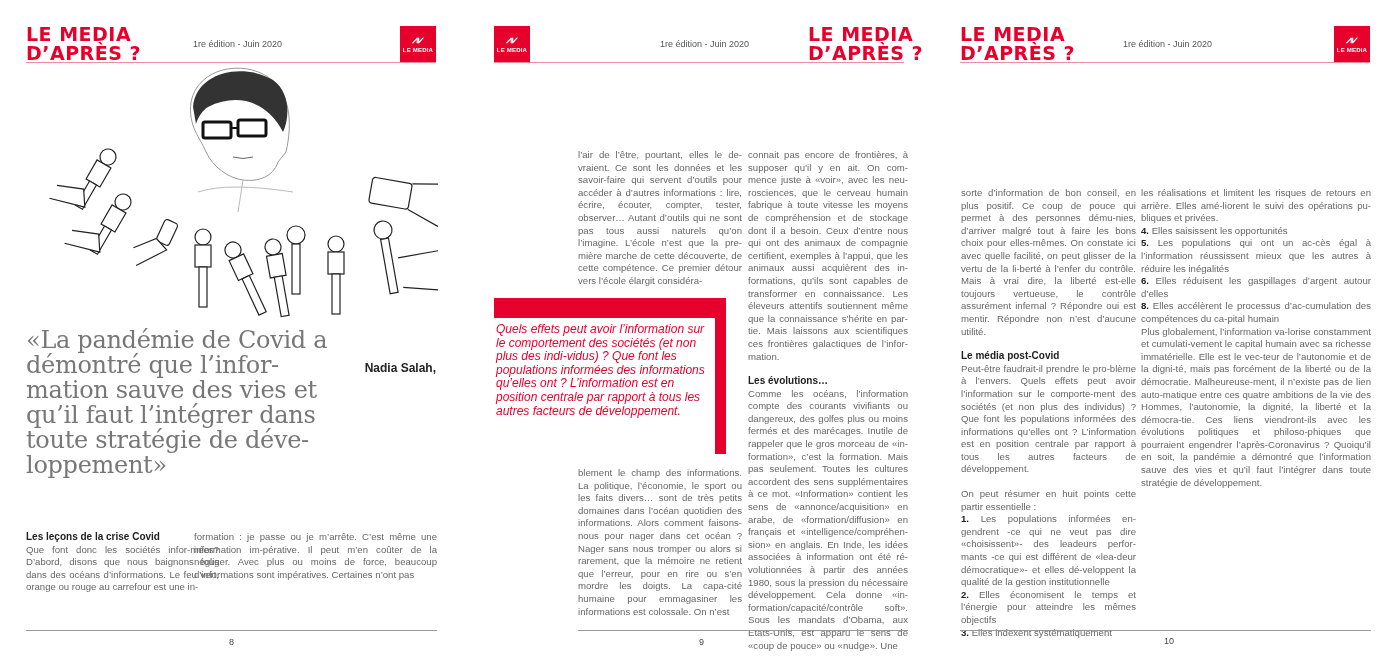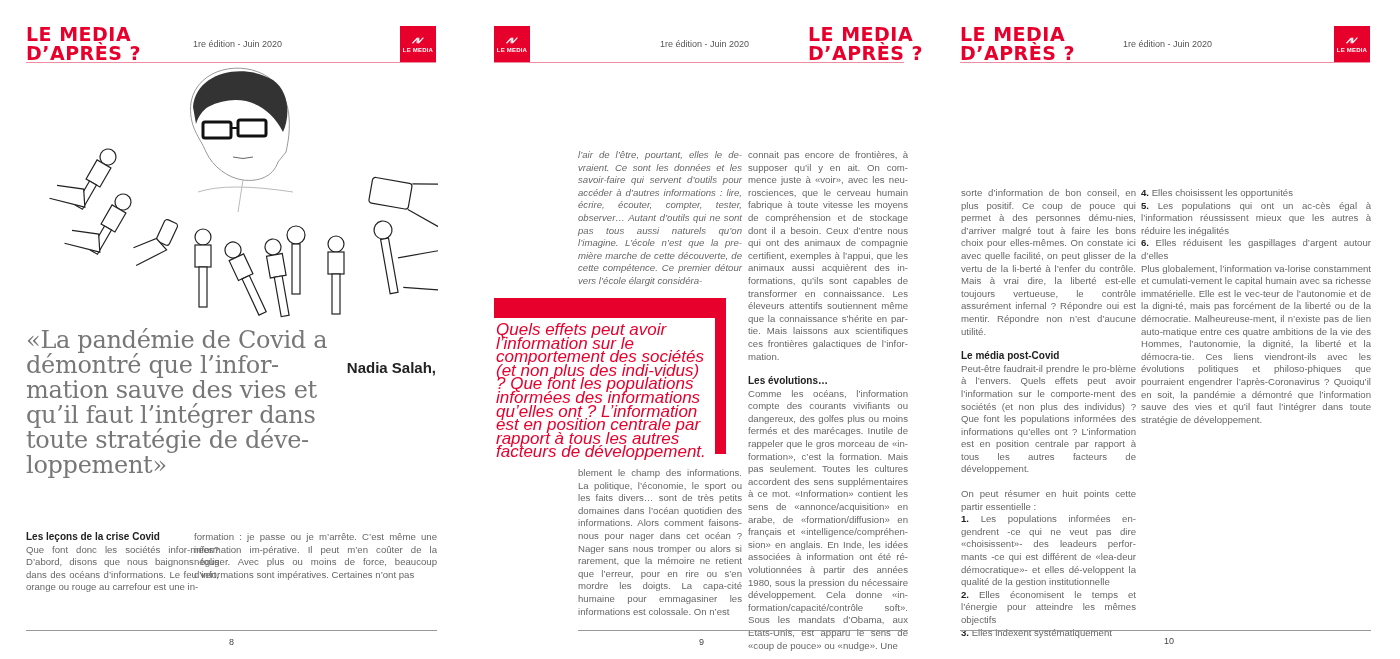--- a/index.html
+++ b/index.html
@@ -19,29 +19,29 @@
 
   .col { position: absolute; font-size: 9.6px; line-height: 12.6px; text-align: justify; color: #666; }
   .col b, .subhead { color: #222; font-weight: bold; }
   .subhead { display: block; font-size: 10px; }
   .numb { color: #222; font-weight: bold; }
 
   .foot-line { position: absolute; height: 1px; background: #999; }
   .page-num { position: absolute; font-size: 9px; color: #444; }
 
   .quote { position: absolute; left: 26px; top: 328px; width: 330px; font-family: "DejaVu Serif", serif; font-weight: normal; font-size: 24px; line-height: 25px; color: #777; letter-spacing: -0.3px; }
-  .author { position: absolute; right: 34px; top: 362px; width: 90px; text-align: right; font-size: 15px; line-height: 12.5px; color: #555; font-style: italic; }
+  .author { position: absolute; right: 34px; top: 362px; width: 90px; text-align: right; font-size: 12px; line-height: 12.5px; color: #555; font-style: italic; }
   .author .name { font-style: normal; font-weight: bold; color: #222; display: block; }
 
   .illus { position: absolute; left: 28px; top: 62px; width: 410px; height: 262px; }
 
   .callout { position: absolute; left: 494px; top: 298px; width: 232px; height: 156px; }
   .callout .bar-top { position: absolute; left: 0; top: 0; width: 232px; height: 20px; background: #e8002d; }
   .callout .bar-right { position: absolute; right: 0; top: 0; width: 11px; height: 156px; background: #e8002d; }
-  .callout .txt { position: absolute; left: 2px; top: 25px; width: 210px; color: #e8002d; font-style: italic; font-size: 17px; line-height: 13.6px; }
+  .callout .txt { position: absolute; left: 2px; top: 25px; width: 210px; color: #e8002d; font-style: italic; font-size: 12px; line-height: 13.6px; }
 </style>
 </head>
 <body>
 
 <div class="page p8">
   <div class="brand-title" style="left:26px;top:25px;">LE MEDIA
 D’APRÈS ?</div>
   <div class="edition" style="left:193px;top:39px;">1re édition - Juin 2020</div>
   <div class="logo-box" style="left:400px;top:26px;">
     <span class="glyph">⩘⩗</span>
@@ -134,21 +134,21 @@
 <div class="page p9">
   <div class="logo-box" style="left:24px;top:26px;">
     <span class="glyph">⩘⩗</span>
     <span class="txt">LE MEDIA</span>
   </div>
   <div class="edition" style="left:190px;top:39px;">1re édition - Juin 2020</div>
   <div class="brand-title" style="left:338px;top:25px;">LE MEDIA
 D’APRÈS ?</div>
   <div class="hdr-line" style="left:24px;top:62px;width:410px;"></div>
 
-  <div class="col" style="left:108px;top:149px;width:164px;font-style:italic;">
+  <div class="col" style="left:108px;top:149px;width:164px;">
     <span>l’air de l’être, pourtant, elles le de-vraient. Ce sont les données et les savoir-faire qui servent d’outils pour accéder à d’autres informations : lire, écrire, écouter, compter, tester, observer… Autant d’outils qui ne sont pas tous aussi naturels qu’on l’imagine. L’école n’est que la pre-mière marche de cette découverte, de cette compétence. Ce premier détour vers l’école élargit considéra-</span>
   </div>
   <div class="col" style="left:108px;top:467px;width:164px;">
     <span>blement le champ des informations. La politique, l’économie, le sport ou les faits divers… sont de très petits domaines dans l’océan quotidien des informations. Alors comment faisons-nous pour nager dans cet océan ? Nager sans nous tromper ou alors si rarement, que la mémoire ne retient que l’erreur, pour en rire ou s’en mordre les doigts. La capa-cité humaine pour emmagasiner les informations est colossale. On n’est</span>
   </div>
   <div class="col" style="left:278px;top:149px;width:160px;">
     <span>connait pas encore de frontières, à supposer qu’il y en ait. On com-mence juste à «voir», avec les neu-rosciences, que le cerveau humain fabrique à toute vitesse les moyens de compréhension et de stockage dont il a besoin. Ceux d’entre nous qui ont des animaux de compagnie certifient, exemples à l’appui, que les animaux aussi acquièrent des in-formations, qu’ils sont capables de transformer en connaissance. Les éleveurs attentifs soutiennent même que la connaissance s’hérite en par-tie. Mais laissons aux scientifiques ces frontières galactiques de l’infor-mation.</span>
     <span class="subhead" style="margin-top:12px;">Les évolutions…</span>
     <span>Comme les océans, l’information compte des courants vivifiants ou dangereux, des golfes plus ou moins fermés et des marécages. Inutile de rappeler que le gros morceau de «in-formation», c’est la formation. Mais pas seulement. Toutes les cultures accordent des sens supplémentaires à ce mot. «Information» contient les sens de «annonce/acquisition» en arabe, de «formation/diffusion» en français et «intelligence/compréhen-sion» en anglais. En Inde, les idées associées à information ont été ré-volutionnées à partir des années 1980, sous la pression du nécessaire développement. Cela donne «in-formation/capacité/contrôle soft». Sous les mandats d’Obama, aux Etats-Unis, est apparu le sens de «coup de pouce» ou «nudge». Une</span>
   </div>
@@ -177,21 +177,23 @@
     <span>sorte d’information de bon conseil, en plus positif. Ce coup de pouce qui permet à des personnes dému-nies, d’arriver malgré tout à faire les bons choix pour elles-mêmes. On constate ici avec quelle facilité, on peut glisser de la vertu de la li-berté à l’enfer du contrôle. Mais à vrai dire, la liberté est-elle toujours vertueuse, le contrôle assurément infernal ? Répondre oui est mentir. Répondre non n’est d’aucune utilité.</span>
     <span class="subhead" style="margin-top:12px;">Le média post-Covid</span>
     <span style="display:block;">Peut-être faudrait-il prendre le pro-blème à l’envers. Quels effets peut avoir l’information sur le comporte-ment des sociétés (et non plus des individus) ? Que font les populations informées des informations qu’elles ont ? L’information est en position centrale par rapport à tous les autres facteurs de développement.</span>
     <span style="display:block;margin-top:12px;">On peut résumer en huit points cette partir essentielle :</span>
     <span style="display:block;"><span class="numb">1.</span><span> Les populations informées en-gendrent -ce qui ne veut pas dire «choisissent»- des leadeurs perfor-mants -ce qui est différent de «lea-deur démocratique»- et elles dé-veloppent la qualité de la gestion institutionnelle</span></span>
     <span style="display:block;"><span class="numb">2.</span><span> Elles économisent le temps et l’énergie pour atteindre les mêmes objectifs</span></span>
     <span style="display:block;"><span class="numb">3.</span><span> Elles indexent systématiquement</span></span>
   </div>
 
   <div class="col" style="left:206px;top:187px;width:230px;">
-    <span style="display:block;"><span class="numb">4.</span><span> Elles choisissent les opportunités</span></span>
+    <span style="display:block;">les réalisations et limitent les risques de retours en arrière. Elles amé-liorent le suivi des opérations pu-bliques et privées.</span>
+    <span style="display:block;"><span class="numb">4.</span><span> Elles saisissent les opportunités</span></span>
     <span style="display:block;"><span class="numb">5.</span><span> Les populations qui ont un ac-cès égal à l’information réussissent mieux que les autres à réduire les inégalités</span></span>
     <span style="display:block;"><span class="numb">6.</span><span> Elles réduisent les gaspillages d’argent autour d’elles</span></span>
+    <span style="display:block;"><span class="numb">8.</span><span> Elles accélèrent le processus d’ac-cumulation des compétences du ca-pital humain</span></span>
     <span style="display:block;">Plus globalement, l’information va-lorise constamment et cumulati-vement le capital humain avec sa richesse immatérielle. Elle est le vec-teur de l’autonomie et de la digni-té, mais pas forcément de la liberté ou de la démocratie. Malheureuse-ment, il n’existe pas de lien auto-matique entre ces quatre ambitions de la vie des Hommes, l’autonomie, la dignité, la liberté et la démocra-tie. Ces liens viendront-ils avec les évolutions politiques et philoso-phiques que pourraient engendrer l’après-Coronavirus ? Quoiqu’il en soit, la pandémie a démontré que l’information sauve des vies et qu’il faut l’intégrer dans toute stratégie de développement.</span>
   </div>
 
   <div class="foot-line" style="left:25px;top:630px;width:411px;"></div>
   <div class="page-num" style="left:229px;top:636px;">10</div>
 </div>
 
 </body></html>

